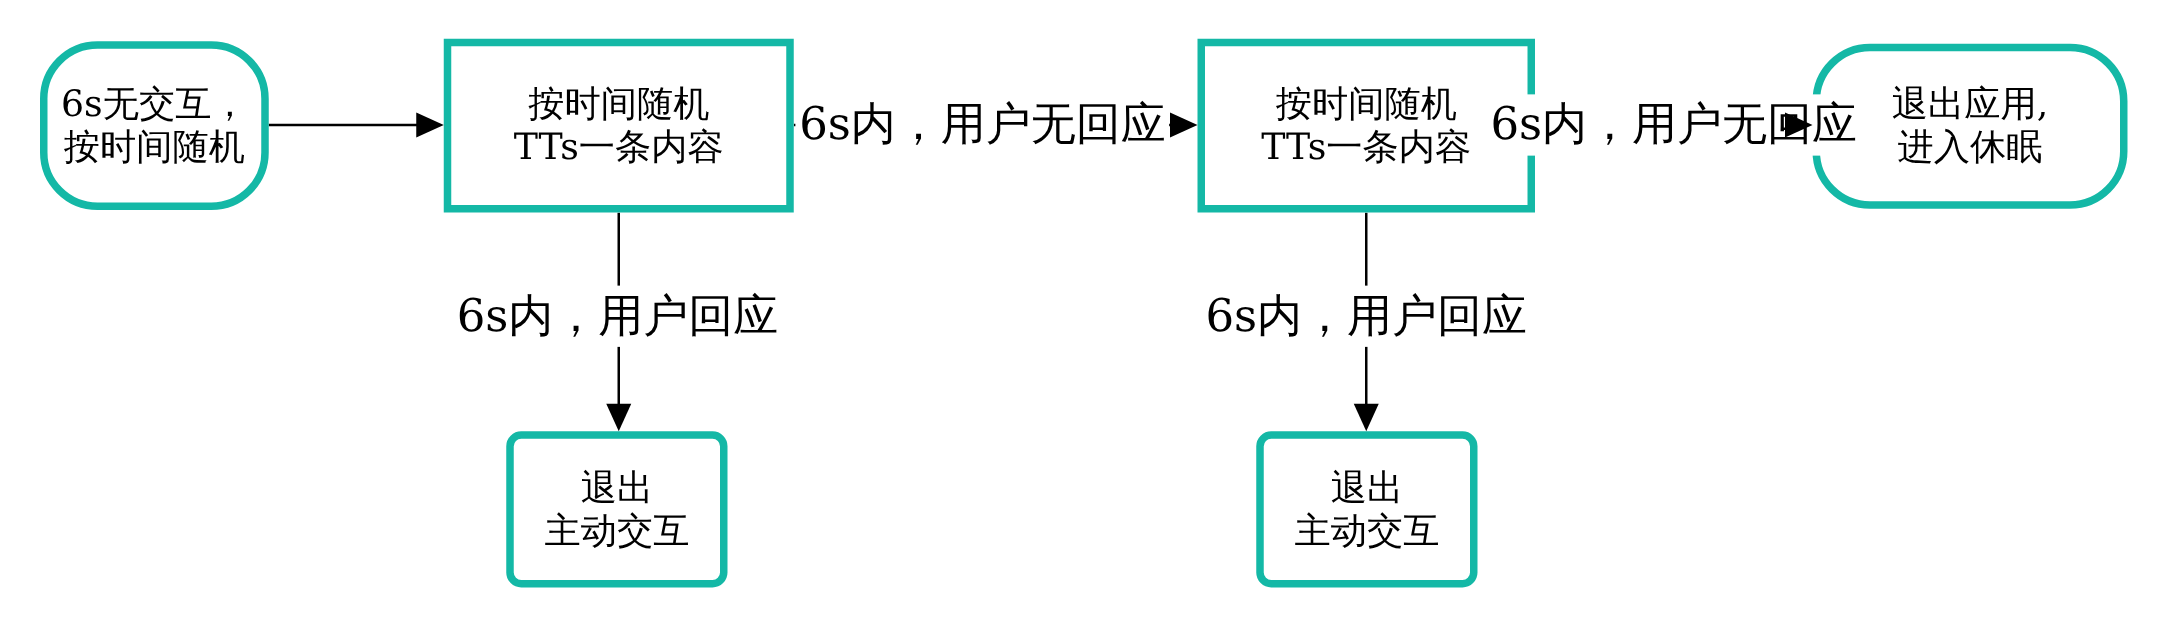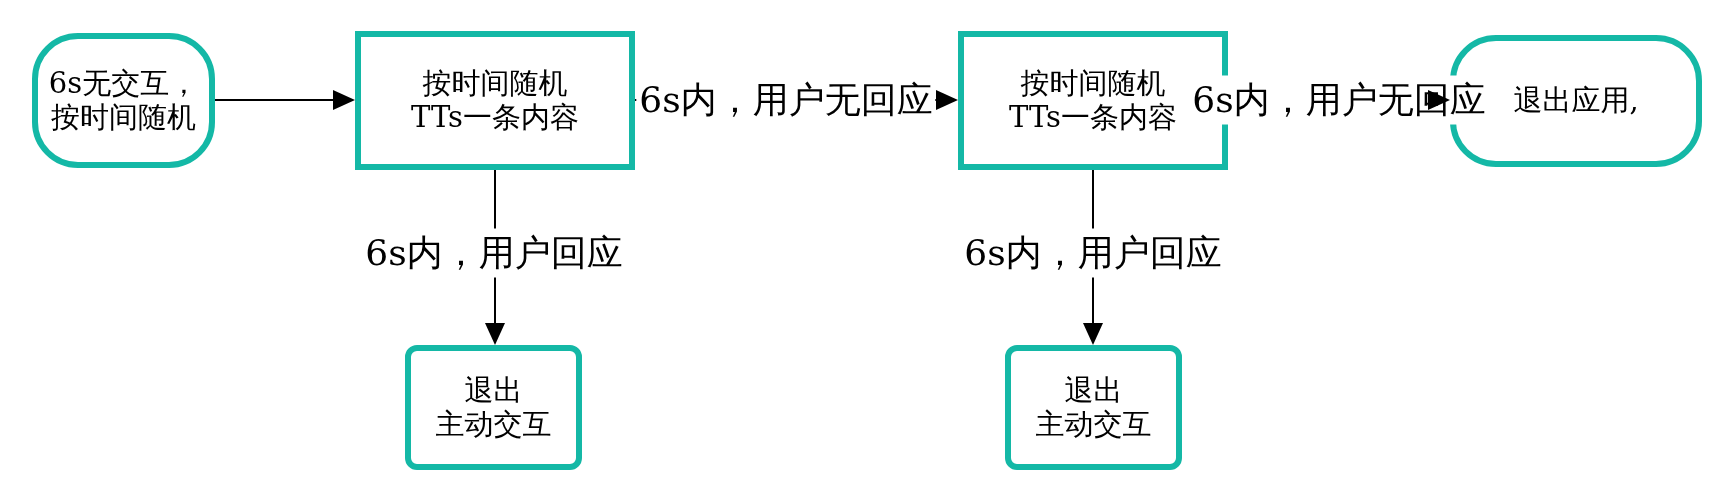--- a/index.html
+++ b/index.html
@@ -114,20 +114,21 @@
     <div class="node-line">TTs一条内容</div>
   </div>
 
   <div class="node" id="n-tts2">
     <div class="node-line">按时间随机</div>
     <div class="node-line">TTs一条内容</div>
   </div>
 
   <div class="node rounded" id="n-sleep">
     <div class="node-line">退出应用,</div>
+    <div class="node-line">进入休眠</div>
   </div>
 
   <div class="node rounded-sm" id="n-exit1">
     <div class="node-line">退出</div>
     <div class="node-line">主动交互</div>
   </div>
 
   <div class="node rounded-sm" id="n-exit2">
     <div class="node-line">退出</div>
     <div class="node-line">主动交互</div>

